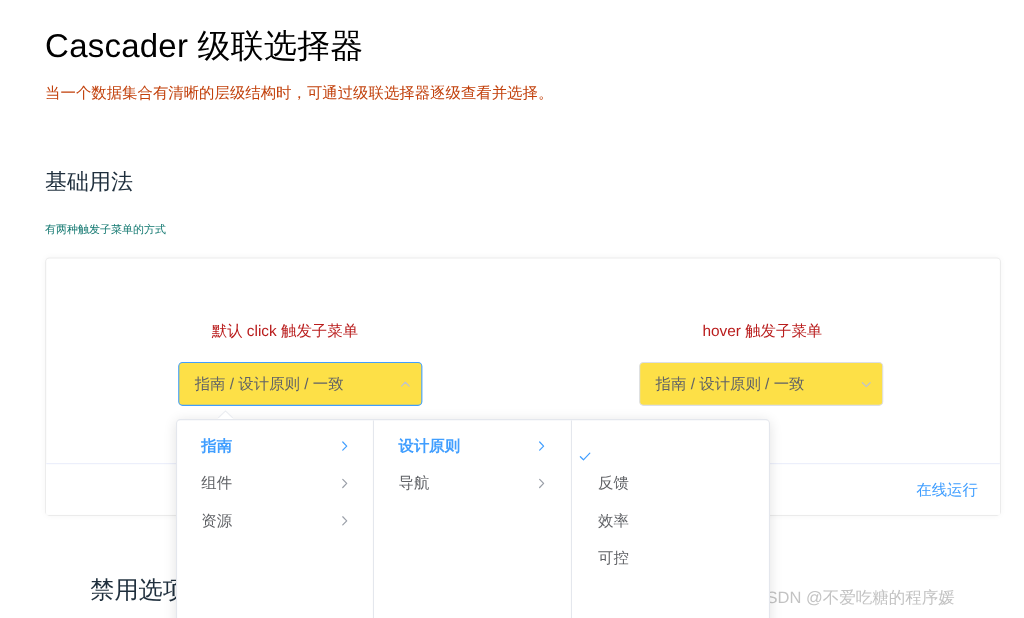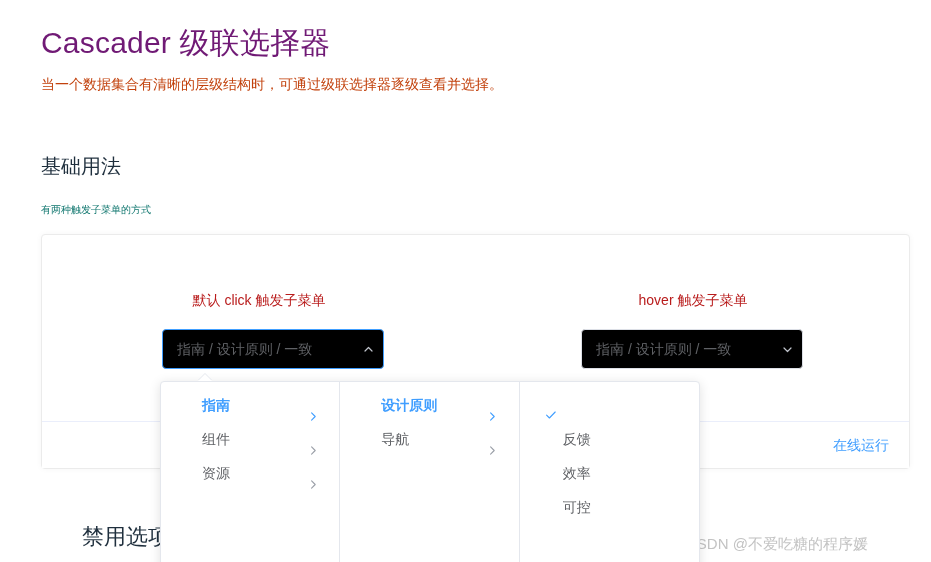--- a/index.html
+++ b/index.html
@@ -10,21 +10,21 @@
     background: #ffffff;
     font-family: "Liberation Sans", "DejaVu Sans", sans-serif;
     -webkit-font-smoothing: antialiased;
   }
   #root { position: relative; width: 931px; height: 562px; background: #ffffff; }
 
   
   .page-title {
     position: absolute; left: 41px; top: 22px;
     font-size: 30px; line-height: 42px; font-weight: 400;
-    color: #701a75; letter-spacing: 0.2px; white-space: nowrap;
+    color: #000000; letter-spacing: 0.2px; white-space: nowrap;
   }
   .page-desc {
     position: absolute; left: 41px; top: 72px;
     font-size: 14px; line-height: 24px; color: #c2410c; white-space: nowrap;
   }
   .section-title {
     position: absolute; left: 41px; top: 150px;
     font-size: 20px; line-height: 32px; font-weight: 400;
     color: #1f2f3d; white-space: nowrap;
   }
@@ -67,21 +67,21 @@
   .col-label {
     position: absolute; top: 54px; left: 0; width: 100%;
     text-align: center; font-size: 14px; line-height: 22px;
     color: #b91c1c; white-space: nowrap;
   }
 
   
   .cascader-input {
     position: absolute; top: 94px;
     width: 222px; height: 40px;
-    background: #000000;
+    background: #fde047;
     border: 1px solid #dcdfe6;
     border-radius: 4px;
     display: flex; align-items: center;
     cursor: pointer;
   }
   .cascader-input.focused { border-color: #409eff; }
   .demo-col.left  .cascader-input { left: 120px; }
   .demo-col.right .cascader-input { left: 105px; }
 
   .cascader-value {
@@ -119,27 +119,26 @@
   .cascader-menu {
     width: 180px; height: 100%;
     border-right: 1px solid #e4e7ed;
     padding: 6px 0;
   }
   .cascader-menu:last-child { border-right: none; }
 
   .menu-item {
     position: relative;
     height: 34px;
-    display: flex; align-items: flex-end;
+    display: flex; align-items: center;
     padding: 0 20px 0 22px;
     font-size: 14px; line-height: 34px;
     color: #606266;
     white-space: nowrap;
     cursor: pointer;
-    margin-left: 19px;
   }
   .menu-item.active { color: #409eff; font-weight: bold; }
   .menu-item .label { flex: 1 1 auto; }
   .menu-item .chev {
     flex: 0 0 auto; width: 12px; height: 12px;
     display: flex; align-items: center; justify-content: center;
   }
   .menu-item .check {
     position: absolute; left: 6px; top: 50%; transform: translateY(-50%);
     width: 12px; height: 12px;

